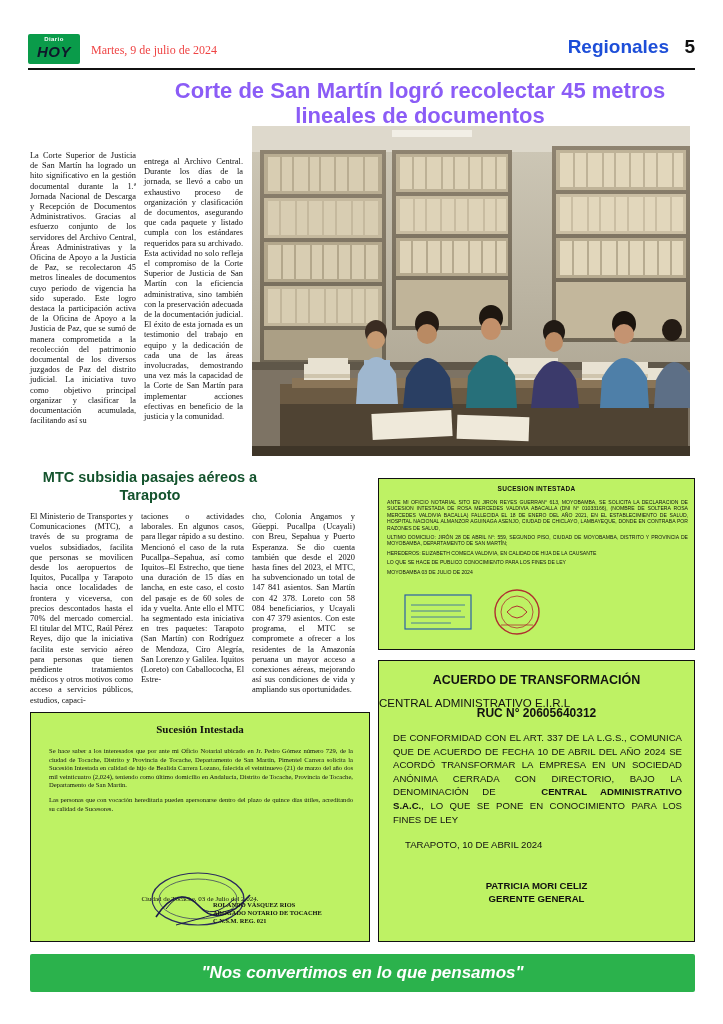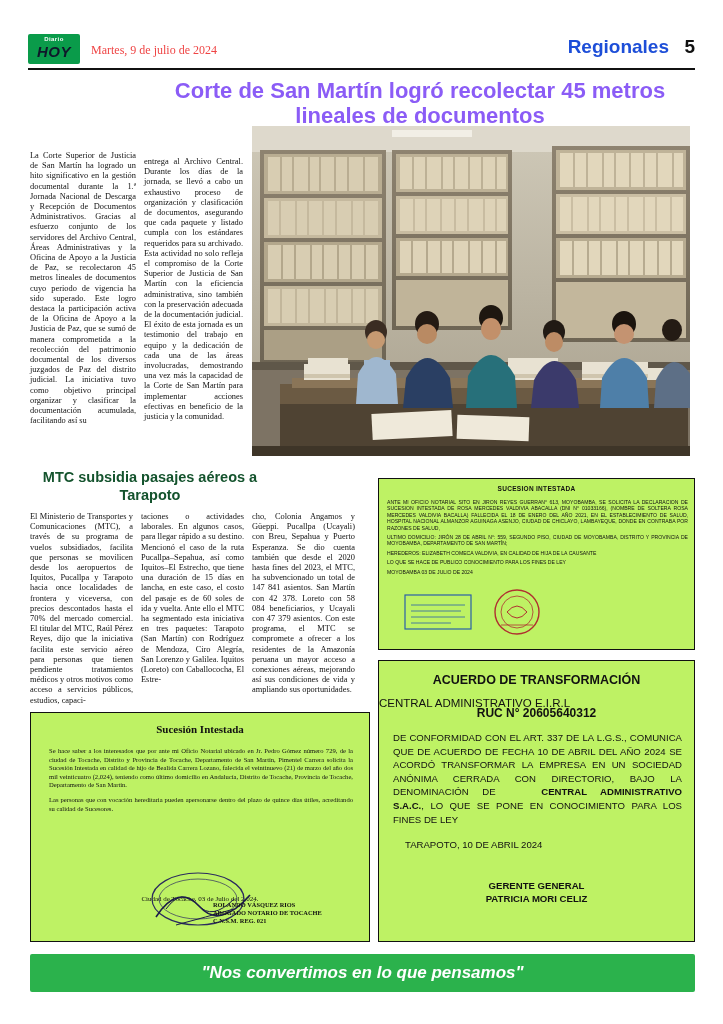--- a/index.html
+++ b/index.html
@@ -415,22 +415,22 @@
     </svg>
   </div>
 
   <div class="box" id="notice-acuerdo">
     <div class="ac-title">ACUERDO DE TRANSFORMACIÓN</div>
     <div class="ac-sub1">CENTRAL ADMINISTRATIVO E.I.R.L</div>
     <div class="ac-sub2">RUC N° 20605640312</div>
     <div class="ac-body"><span>DE CONFORMIDAD CON EL ART. 337 DE LA L.G.S., COMUNICA QUE DE ACUERDO DE FECHA 10 DE ABRIL DEL AÑO 2024 SE ACORDÓ TRANSFORMAR LA EMPRESA EN UN SOCIEDAD ANÓNIMA CERRADA CON DIRECTORIO, BAJO LA DENOMINACIÓN DE </span><b>CENTRAL ADMINISTRATIVO S.A.C.</b><span>, LO QUE SE PONE EN CONOCIMIENTO PARA LOS FINES DE LEY</span></div>
     <div class="ac-place">TARAPOTO, 10 DE ABRIL 2024</div>
     <div class="ac-name">
+      <div>PATRICIA MORI CELIZ</div>
       <div>GERENTE GENERAL</div>
-      <div>PATRICIA MORI CELIZ</div>
     </div>
   </div>
 
   <div class="footer">
     <span>"Nos convertimos en lo que pensamos"</span>
   </div>
 
 </div>
 
 </body></html>

